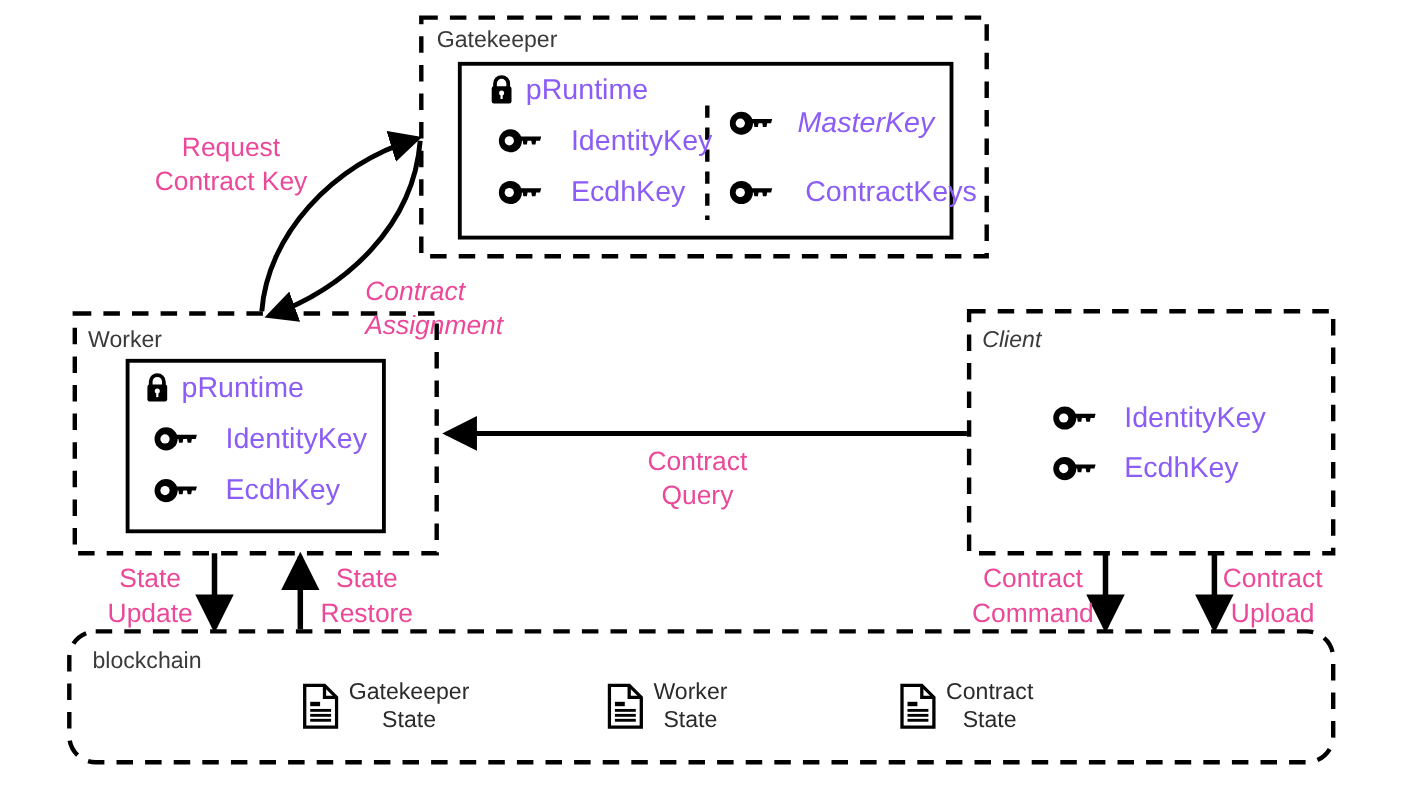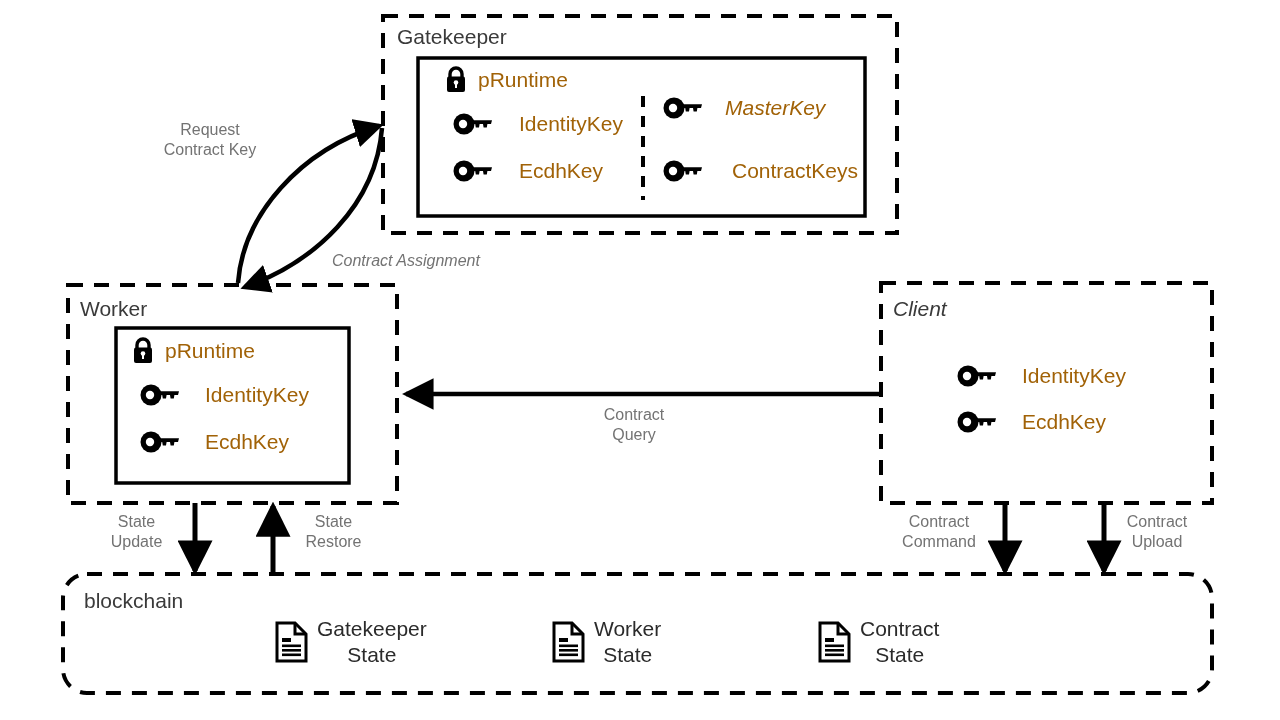--- a/index.html
+++ b/index.html
@@ -36,29 +36,29 @@
     font-size: 21px;
     color: #3a3a3a;
   }
   .entry {
     position: absolute;
     display: flex;
     align-items: center;
     gap: 10px;
   }
   .entry .txt {
-    font-size: 21px;
-    color: #a16207;
+    font-size: 26px;
+    color: #8b5cf6;
     white-space: nowrap;
     text-align: center;
   }
   .edge-label {
     position: absolute;
-    font-size: 16px;
-    color: #737373;
+    font-size: 24px;
+    color: #ec4899;
     text-align: center;
     line-height: 1.28;
     white-space: pre-line;
   }
   .doc-entry {
     position: absolute;
     display: flex;
     align-items: center;
     gap: 9px;
   }

